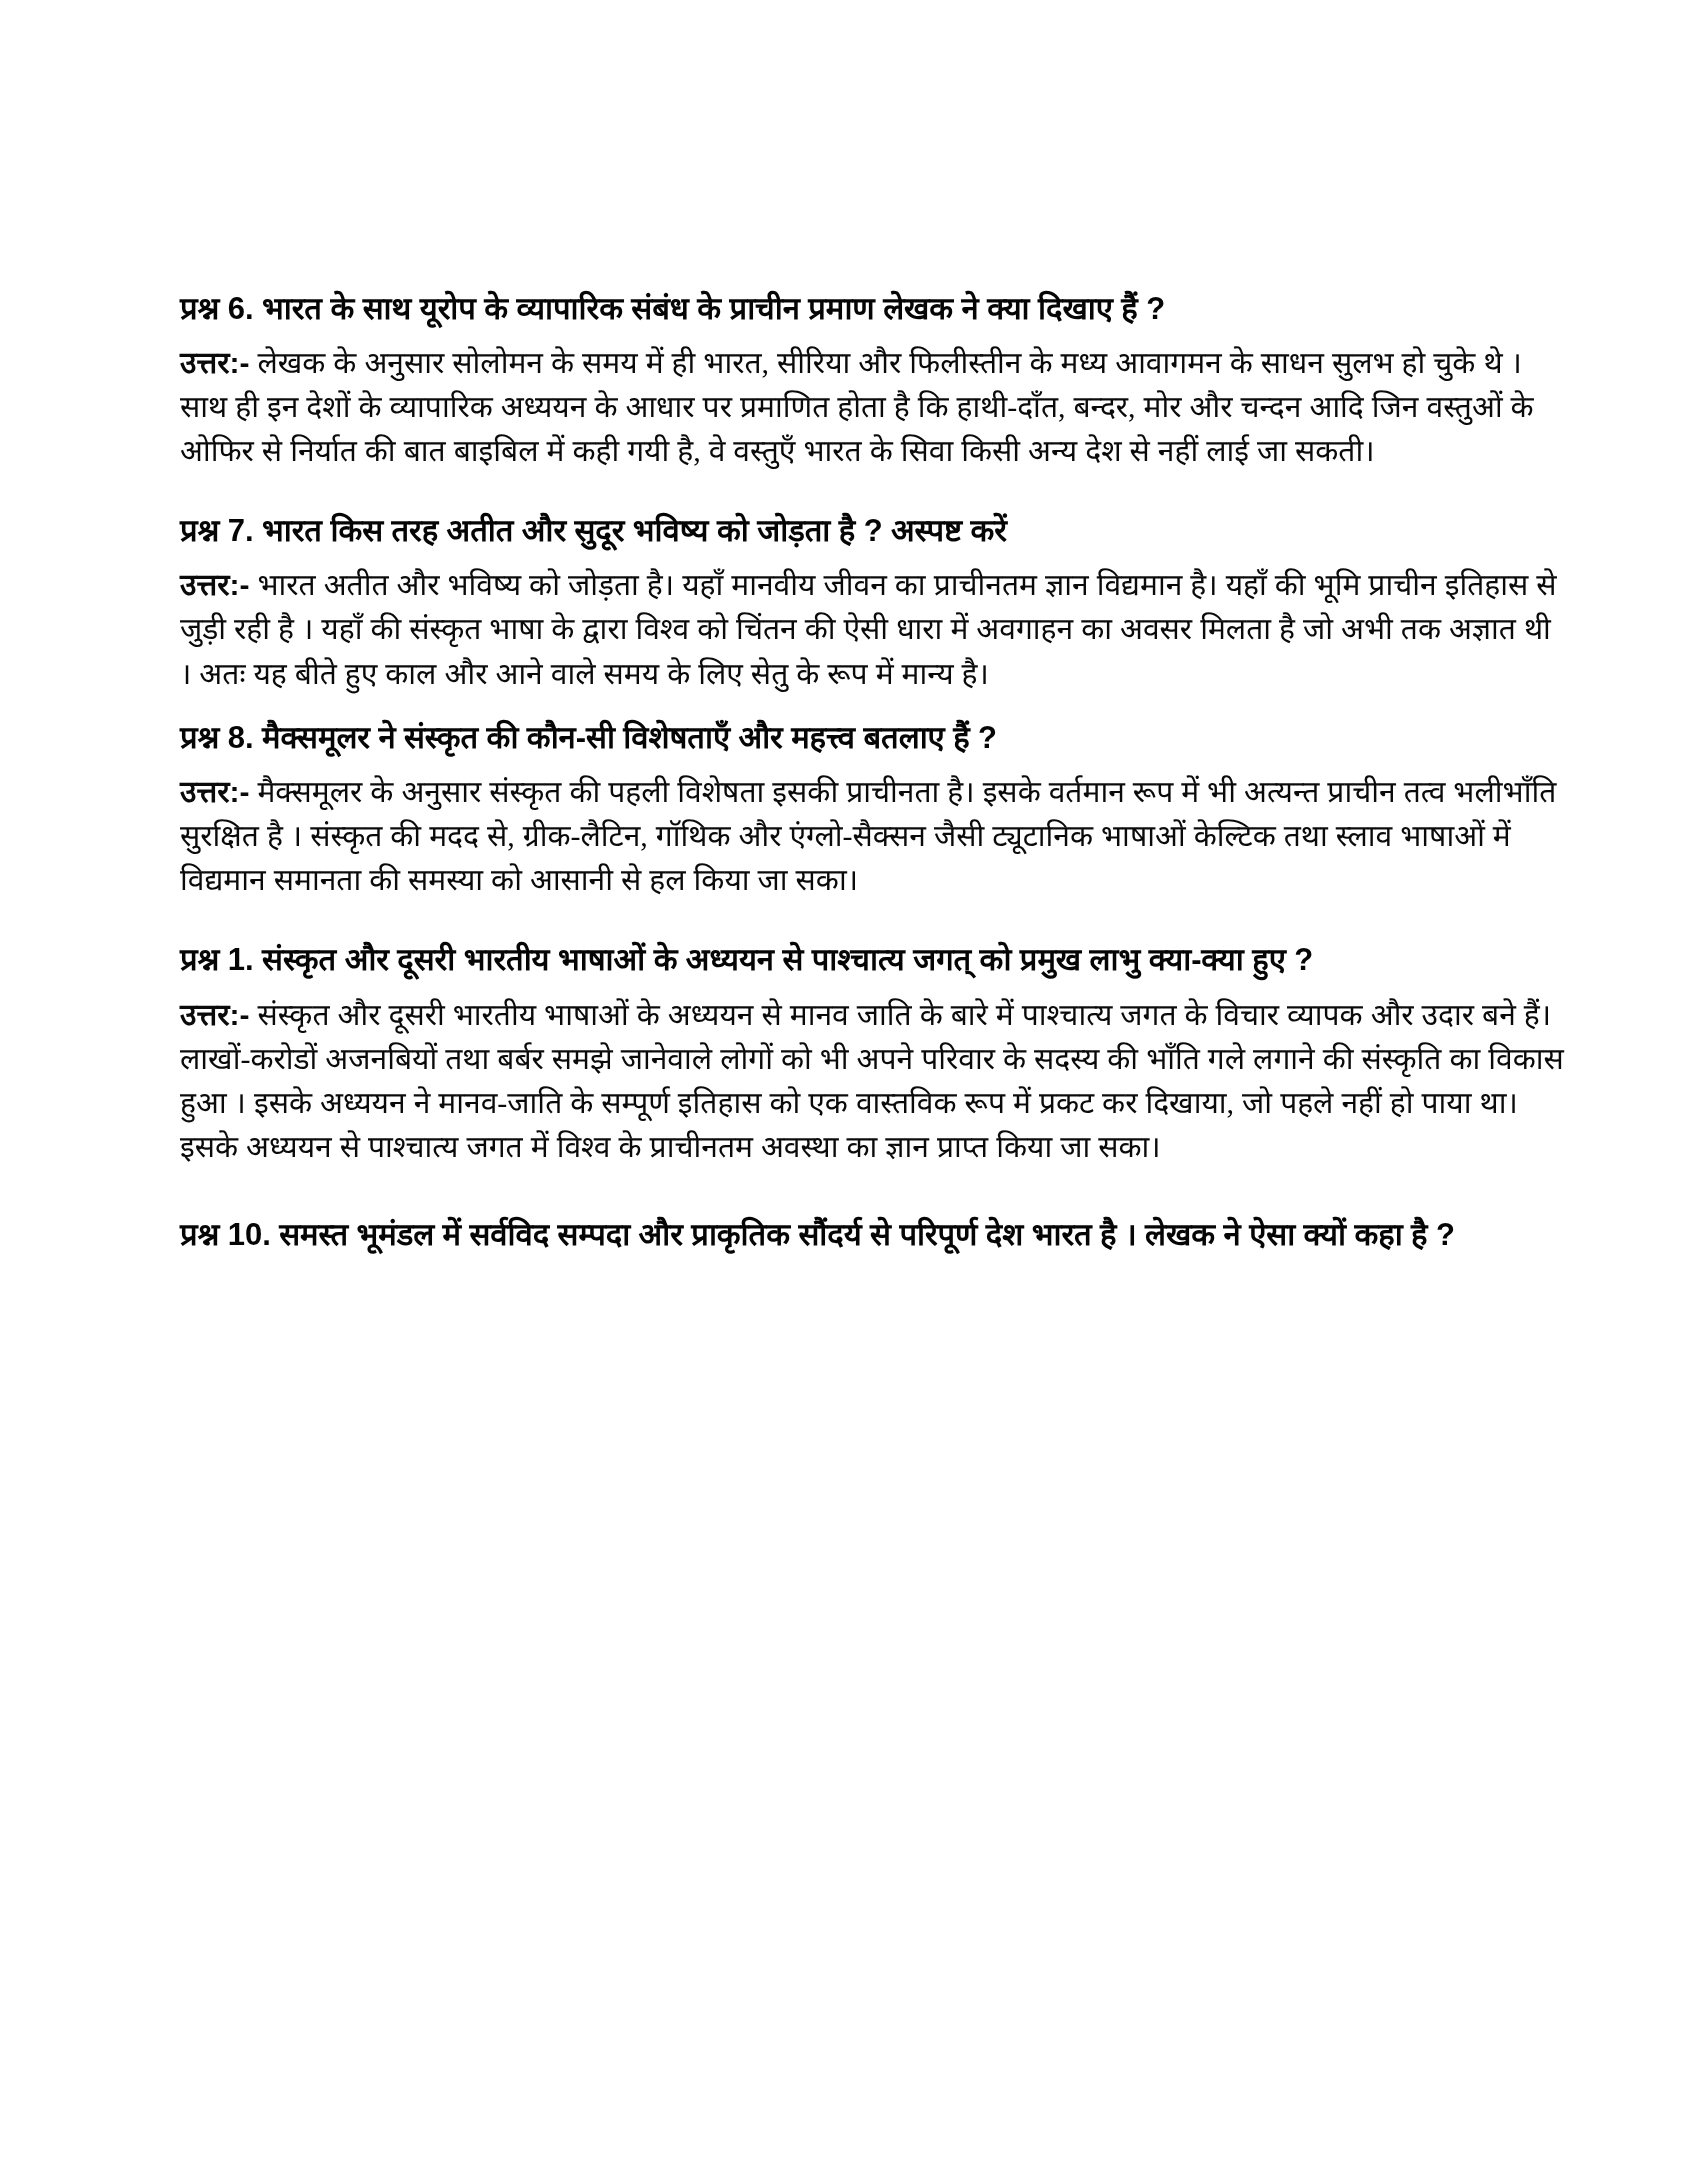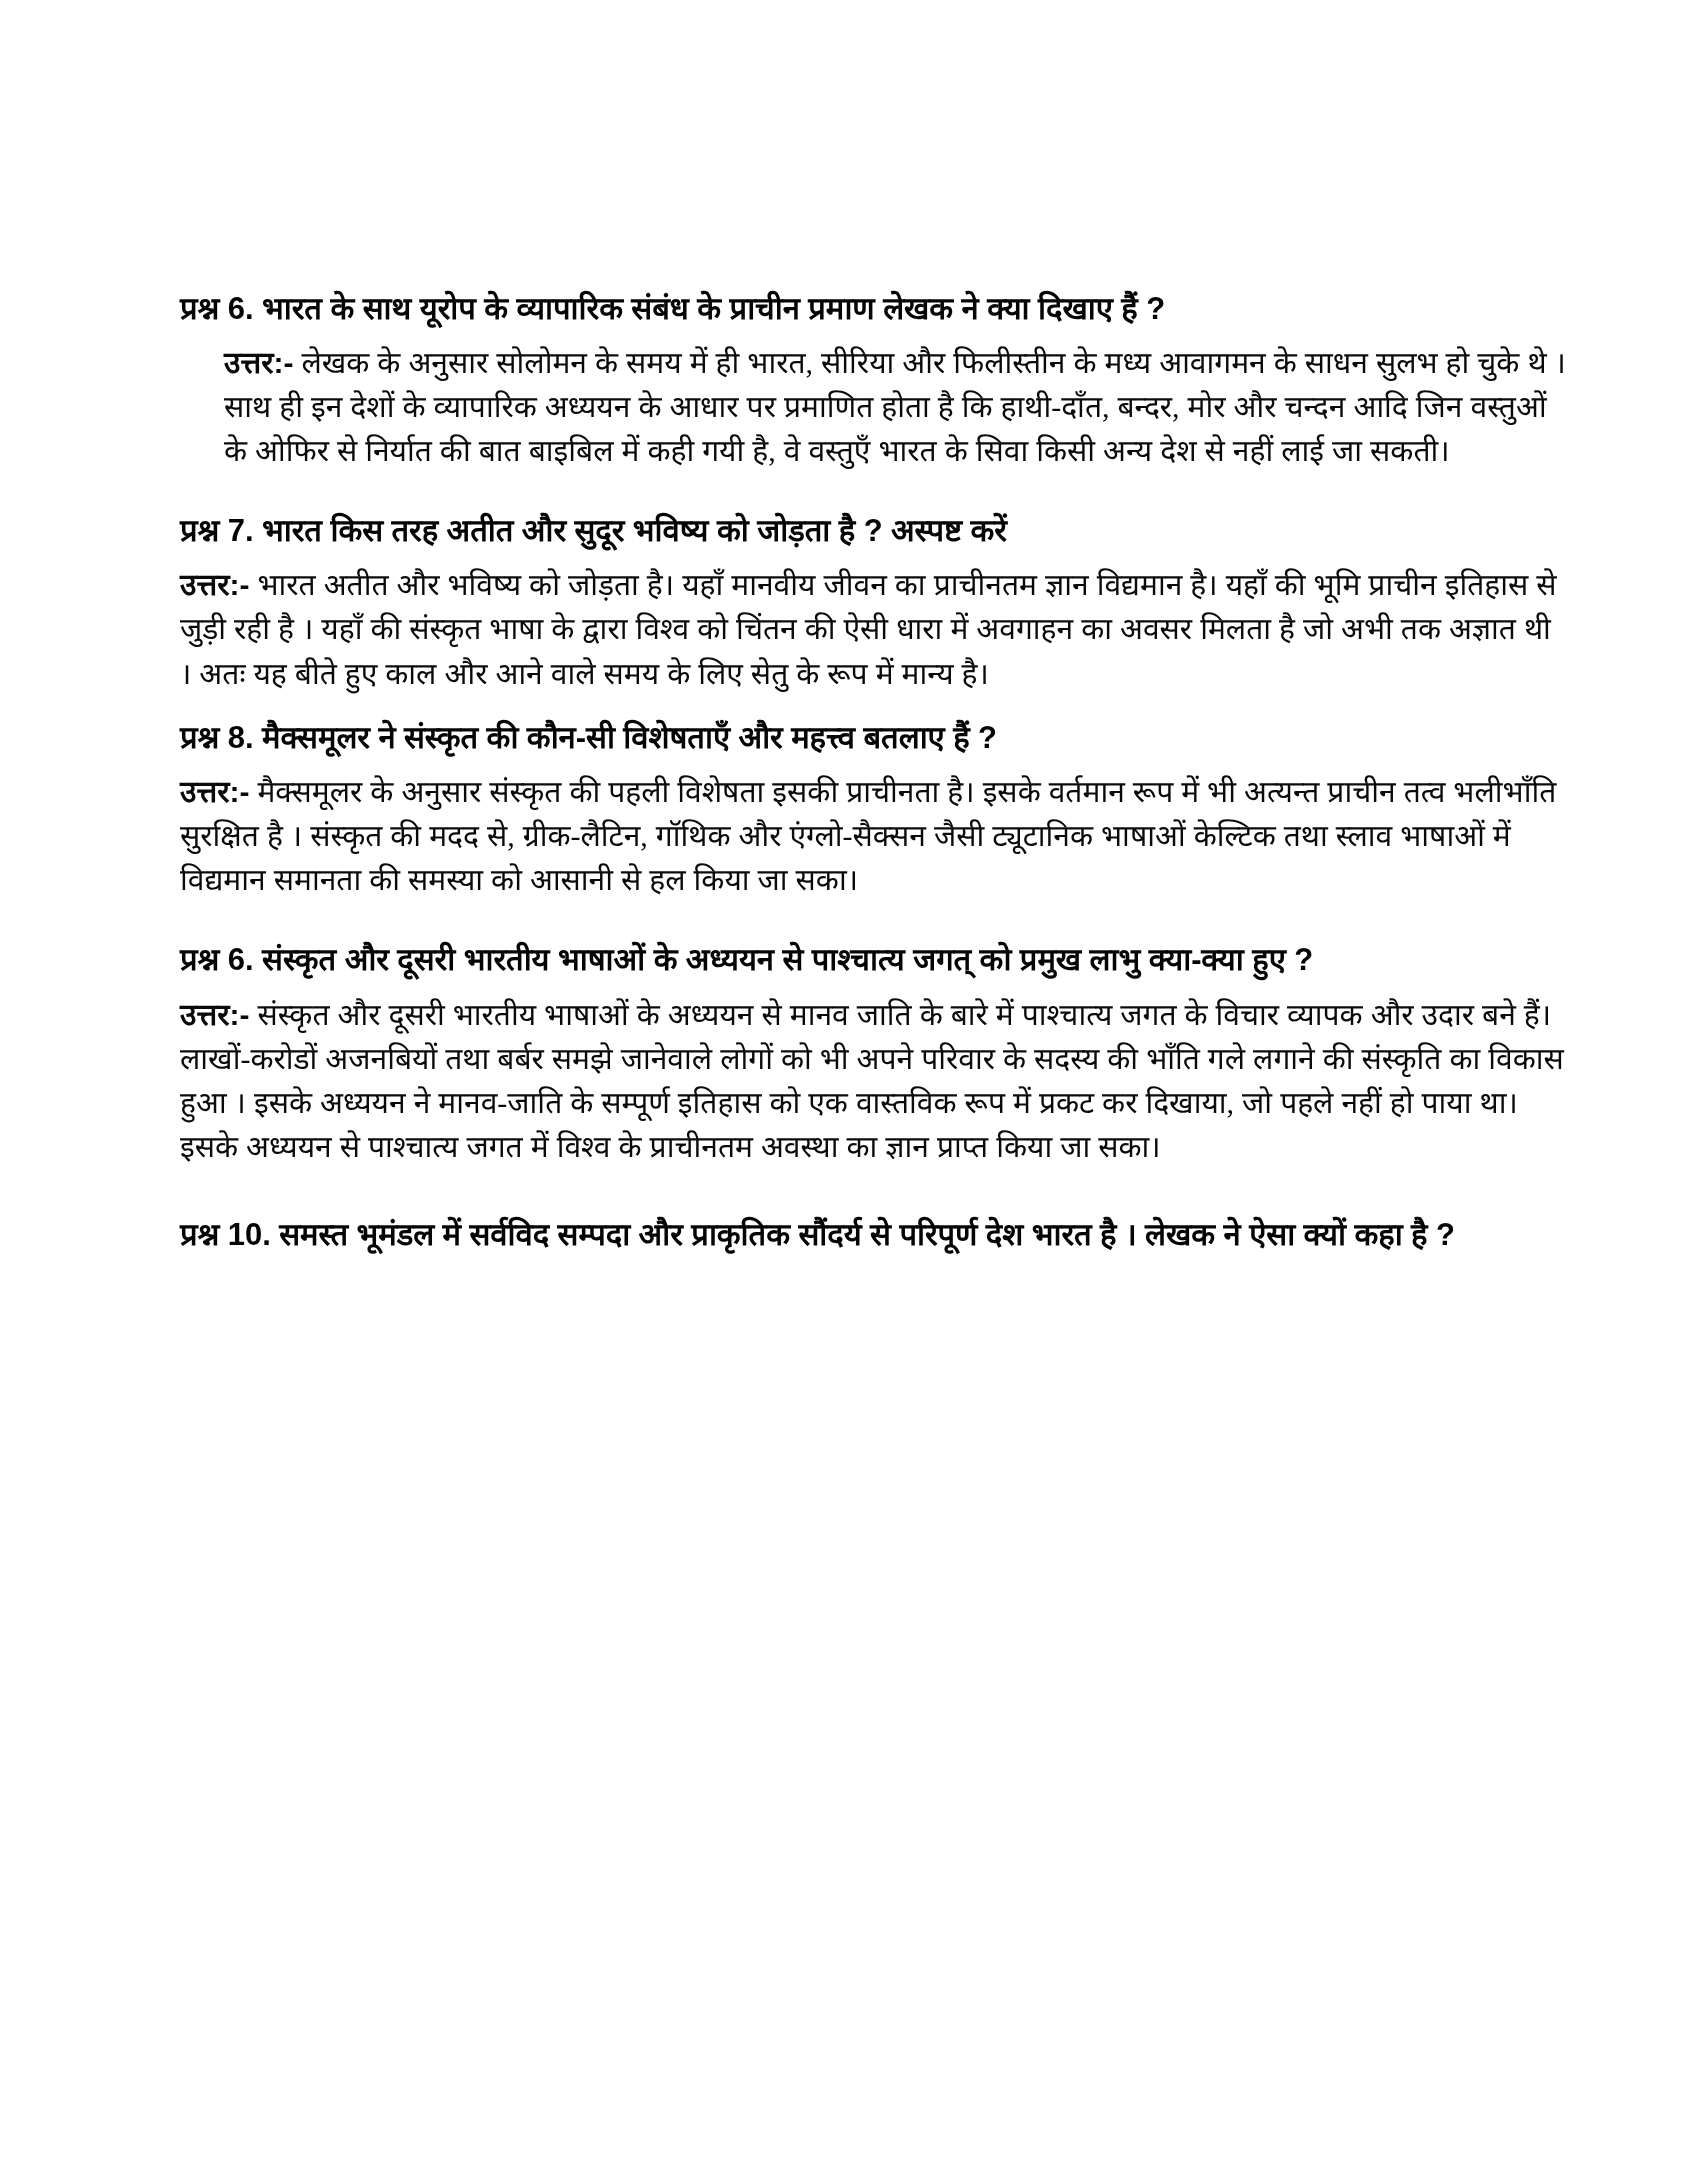--- a/index.html
+++ b/index.html
@@ -47,21 +47,21 @@
     color: #0a0a0a;
     text-align: left;
     word-spacing: 0.5px;
   }
   .answer .lbl {
     font-family: "Liberation Sans", "DejaVu Sans", sans-serif;
     font-weight: bold;
     font-size: 30px;
   }
   .q6 { margin-top: 0; }
-  .spacer-after-q6 { margin-bottom: 36px; margin-left: 44px; }
+  .spacer-after-q6 { margin-bottom: 36px; }
   .spacer-after-q7 { margin-bottom: 20px; }
   .spacer-after-q8 { margin-bottom: 36px; }
   .spacer-after-q9 { margin-bottom: 44px; }
   .q10-answer { margin-bottom: 0; }
   .question.two-line { line-height: 1.45; }
 </style>
 </head>
 <body>
 
 <div class="page">
@@ -76,21 +76,21 @@
       <p class="question">प्रश्न 7. भारत किस तरह अतीत और सुदूर भविष्य को जोड़ता है ? अस्पष्ट करें</p>
       <p class="answer spacer-after-q7"><span class="lbl">उत्तर:-</span><span> भारत अतीत और भविष्य को जोड़ता है। यहाँ मानवीय जीवन का प्राचीनतम ज्ञान विद्यमान है। यहाँ की भूमि प्राचीन इतिहास से जुड़ी रही है । यहाँ की संस्कृत भाषा के द्वारा विश्व को चिंतन की ऐसी धारा में अवगाहन का अवसर मिलता है जो अभी तक अज्ञात थी । अतः यह बीते हुए काल और आने वाले समय के लिए सेतु के रूप में मान्य है।</span></p>
     </div>
 
     <div class="qa-block">
       <p class="question">प्रश्न 8. मैक्समूलर ने संस्कृत की कौन-सी विशेषताएँ और महत्त्व बतलाए हैं ?</p>
       <p class="answer spacer-after-q8"><span class="lbl">उत्तर:-</span><span> मैक्समूलर के अनुसार संस्कृत की पहली विशेषता इसकी प्राचीनता है। इसके वर्तमान रूप में भी अत्यन्त प्राचीन तत्व भलीभाँति सुरक्षित है । संस्कृत की मदद से, ग्रीक-लैटिन, गॉथिक और एंग्लो-सैक्सन जैसी ट्यूटानिक भाषाओं केल्टिक तथा स्लाव भाषाओं में विद्यमान समानता की समस्या को आसानी से हल किया जा सका।</span></p>
     </div>
 
     <div class="qa-block">
-      <p class="question two-line">प्रश्न 6. संस्कृत और दूसरी भारतीय भाषाओं के अध्ययन से पाश्चात्य जगत् को प्रमुख लाभु क्या-क्या हुए ?</p>
+      <p class="question two-line">प्रश्न 1. संस्कृत और दूसरी भारतीय भाषाओं के अध्ययन से पाश्चात्य जगत् को प्रमुख लाभु क्या-क्या हुए ?</p>
       <p class="answer spacer-after-q9"><span class="lbl">उत्तर:-</span><span> संस्कृत और दूसरी भारतीय भाषाओं के अध्ययन से मानव जाति के बारे में पाश्चात्य जगत के विचार व्यापक और उदार बने हैं। लाखों-करोडों अजनबियों तथा बर्बर समझे जानेवाले लोगों को भी अपने परिवार के सदस्य की भाँति गले लगाने की संस्कृति का विकास हुआ । इसके अध्ययन ने मानव-जाति के सम्पूर्ण इतिहास को एक वास्तविक रूप में प्रकट कर दिखाया, जो पहले नहीं हो पाया था। इसके अध्ययन से पाश्चात्य जगत में विश्व के प्राचीनतम अवस्था का ज्ञान प्राप्त किया जा सका।</span></p>
     </div>
 
     <div class="qa-block">
       <p class="question two-line">प्रश्न 10. समस्त भूमंडल में सर्वविद सम्पदा और प्राकृतिक सौंदर्य से परिपूर्ण देश भारत है । लेखक ने ऐसा क्यों कहा है ?</p>
     </div>
 
   </div>
 </div>
 

